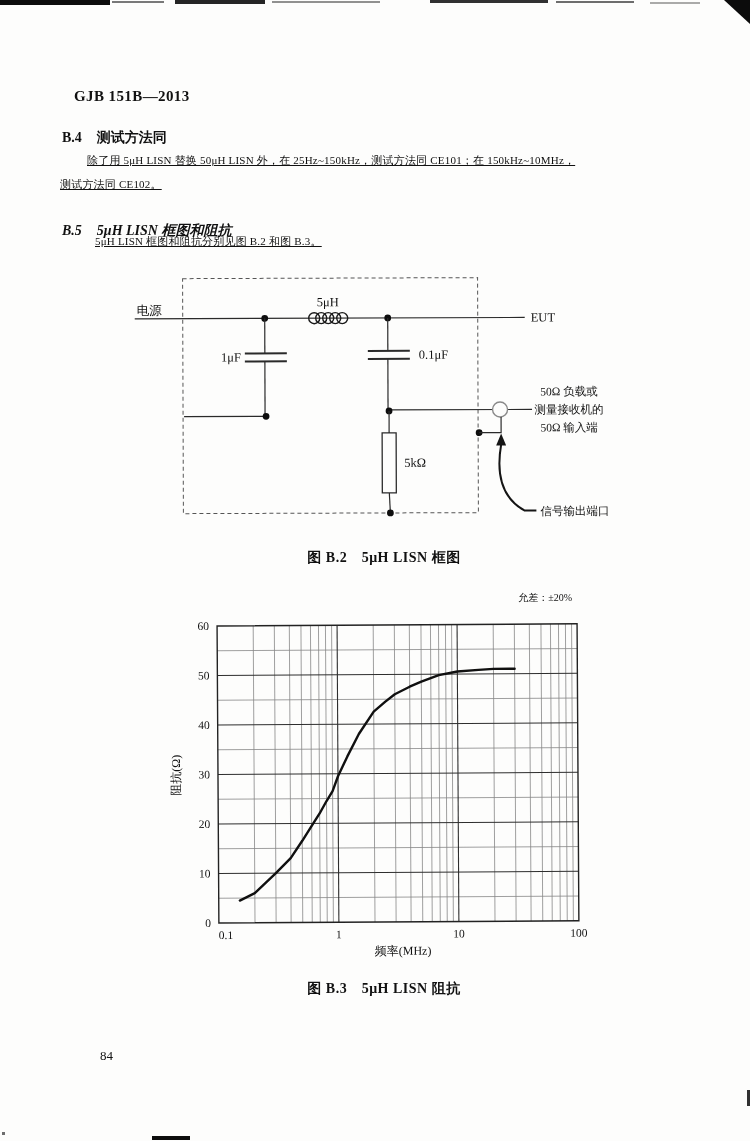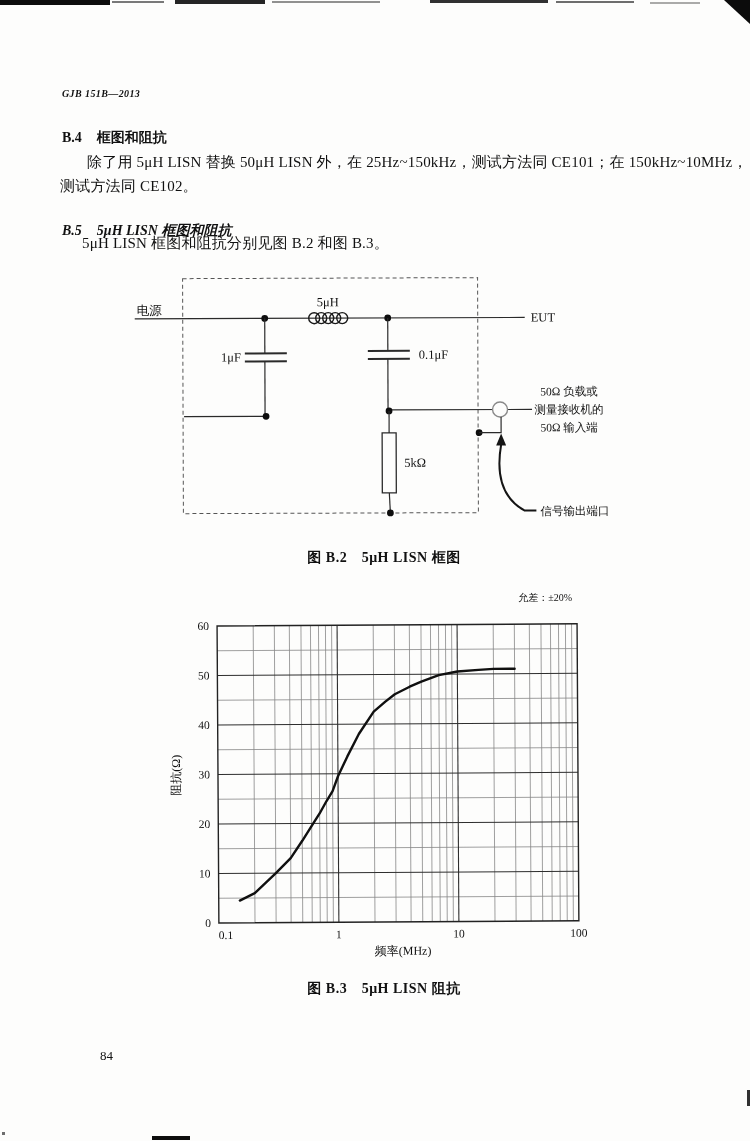--- a/index.html
+++ b/index.html
@@ -9,31 +9,31 @@
     font-family:"Liberation Serif","DejaVu Serif",serif;
     color:#111;
   }
   .page{position:relative;width:750px;height:1141px;overflow:hidden;background:#fdfdfc;}
   .artifact{position:absolute;background:#0d0d0d;}
   .corner-wedge{
     position:absolute;left:724px;top:0;width:0;height:0;
     border-left:26px solid transparent;border-top:24px solid #0c0c0c;
   }
   .header-std{
-    position:absolute;left:62px;top:88px;
-    font-size:10px;font-weight:bold;letter-spacing:.4px;font-style:italic;
+    position:absolute;left:74px;top:88px;
+    font-size:15px;font-weight:bold;letter-spacing:.4px;
   }
   .heading{position:absolute;left:62px;font-size:14px;font-weight:bold;}
   .heading .ht{margin-left:15px;}
   .h-b4{top:129px;}
   .h-b5{top:222px;font-style:italic;}
-  .bodyline{position:absolute;font-size:15px;letter-spacing:.2px;white-space:nowrap;}
+  .bodyline{position:absolute;font-size:11px;letter-spacing:.2px;white-space:nowrap;text-decoration:underline;}
   .l1{left:87px;top:153px;}
   .l2{left:60px;top:177px;}
-  .l3{left:82px;top:234px;text-align:right;}
+  .l3{left:95px;top:234px;text-align:right;}
   .caption{
     position:absolute;left:0;width:750px;text-align:center;
     font-size:14px;font-weight:bold;letter-spacing:.5px;
     transform:translateX(9px);
   }
   .cap-b2{top:549px;}
   .cap-b3{top:980px;}
   .tolerance{
     position:absolute;left:410px;top:591px;width:162px;
     text-align:right;font-size:10px;z-index:3;
@@ -75,21 +75,21 @@
   <div class="artifact" style="left:556px;top:1px;width:78px;height:2px;opacity:.6;"></div>
   <div class="artifact" style="left:650px;top:2px;width:50px;height:2px;opacity:.35;"></div>
   <div class="corner-wedge"></div>
 
   <div class="artifact" style="left:152px;top:1136px;width:38px;height:4px;"></div>
   <div class="artifact" style="left:2px;top:1132px;width:3px;height:3px;opacity:.6;"></div>
   <div class="artifact" style="left:747px;top:1090px;width:3px;height:16px;opacity:.85;"></div>
 
   <div class="header-std">GJB 151B—2013</div>
 
-  <div class="heading h-b4"><span>B.4</span><span class="ht">框图和阻抗</span></div>
+  <div class="heading h-b4"><span>B.4</span><span class="ht">测试方法同</span></div>
   <div class="bodyline l1">除了用 5μH LISN 替换 50μH LISN 外，在 25Hz~150kHz，测试方法同 CE101；在 150kHz~10MHz，</div>
   <div class="bodyline l2">测试方法同 CE102。</div>
 
   <div class="heading h-b5"><span>B.5</span><span class="ht">5μH LISN 框图和阻抗</span></div>
   <div class="bodyline l3">5μH LISN 框图和阻抗分别见图 B.2 和图 B.3。</div>
 
   <svg class="circuit" viewBox="0 0 500 265">
     <rect class="dash" x="63" y="13" width="295" height="235"></rect>
 
     <line class="wire" x1="15" y1="53" x2="405" y2="53"></line>

